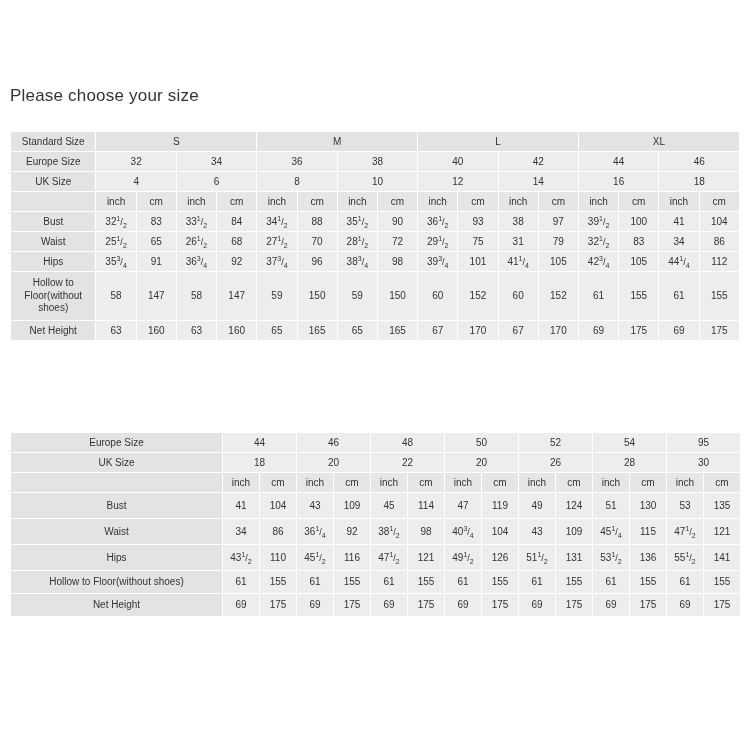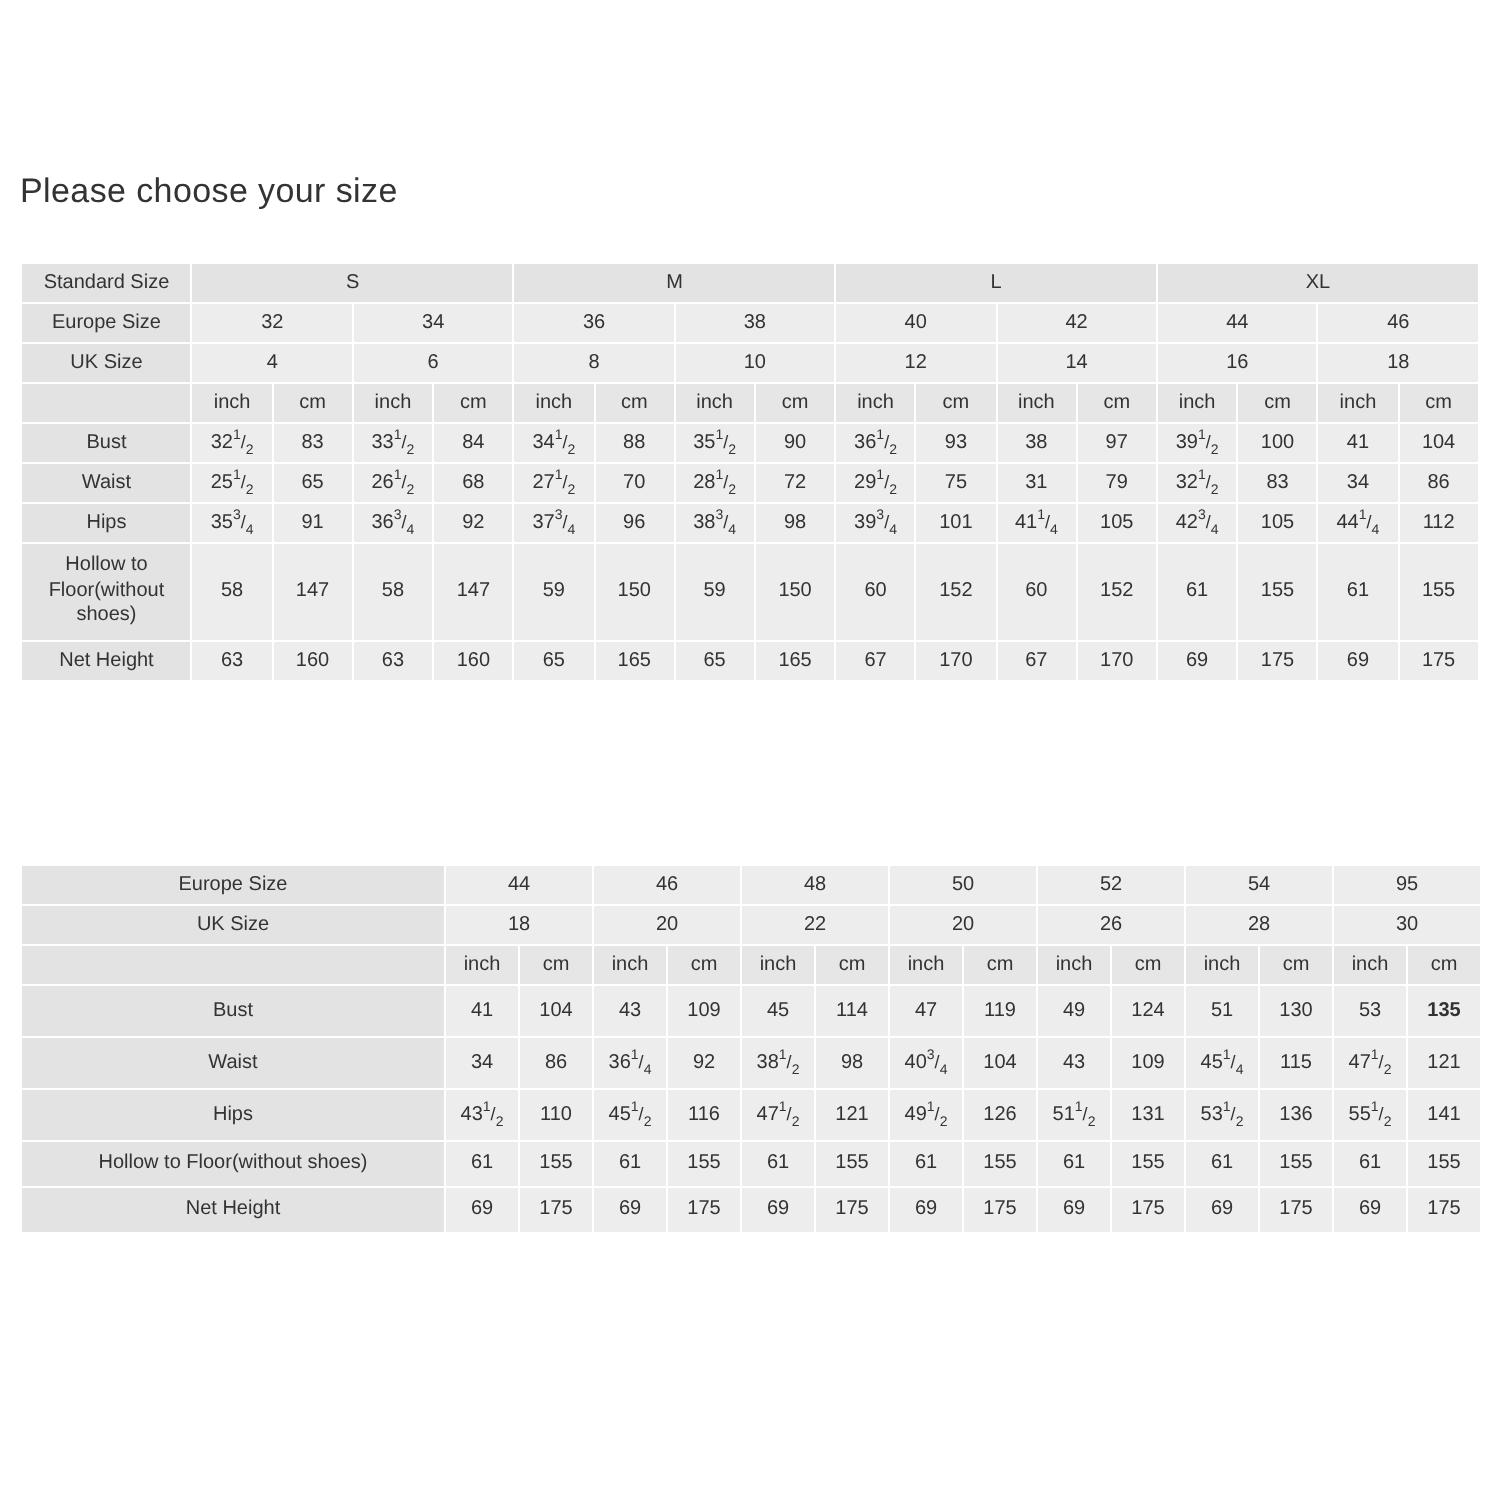--- a/index.html
+++ b/index.html
@@ -314,21 +314,21 @@
           <td class="val" style="height: 25px;">109</td>
           <td class="val" style="height: 25px;">45</td>
           <td class="val" style="height: 25px;">114</td>
           <td class="val" style="height: 25px;">47</td>
           <td class="val" style="height: 25px;">119</td>
           <td class="val" style="height: 25px;">49</td>
           <td class="val" style="height: 25px;">124</td>
           <td class="val" style="height: 25px;">51</td>
           <td class="val" style="height: 25px;">130</td>
           <td class="val" style="height: 25px;">53</td>
-          <td class="val" style="height: 25px; font-weight: bold;">135</td>
+          <td class="val" style="height: 25px;">135</td>
         </tr>
         <tr>
           <td class="lbl" style="height: 25px;">Waist</td>
           <td class="val" style="height: 25px;">34</td>
           <td class="val" style="height: 25px;">86</td>
           <td class="val" style="height: 25px;"><span class="frac">36<sup>1</sup><span class="sl">/</span><sub>4</sub></span></td>
           <td class="val" style="height: 25px;">92</td>
           <td class="val" style="height: 25px;"><span class="frac">38<sup>1</sup><span class="sl">/</span><sub>2</sub></span></td>
           <td class="val" style="height: 25px;">98</td>
           <td class="val" style="height: 25px;"><span class="frac">40<sup>3</sup><span class="sl">/</span><sub>4</sub></span></td>

